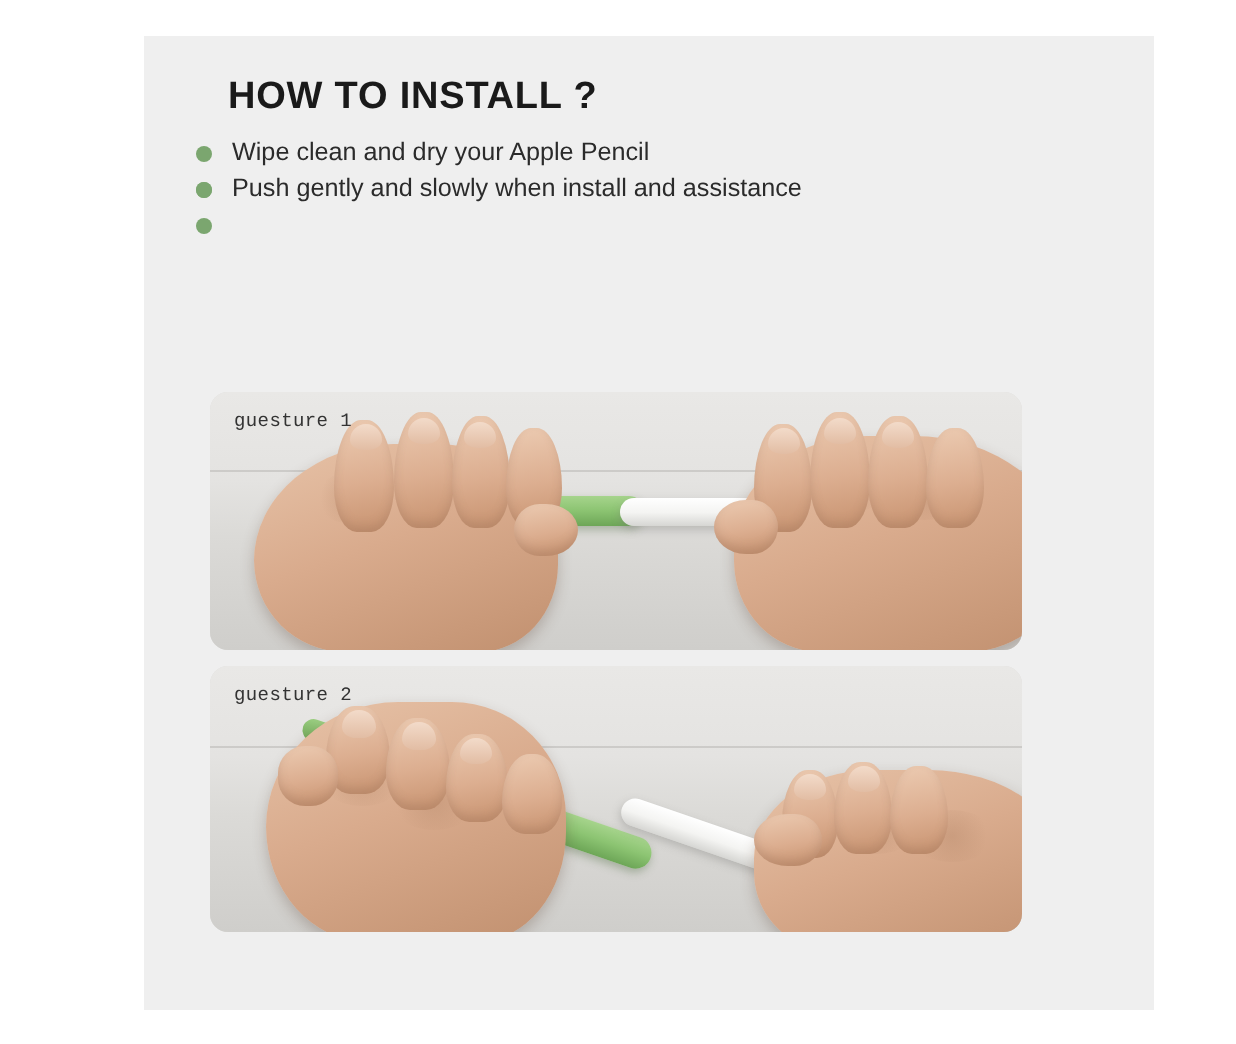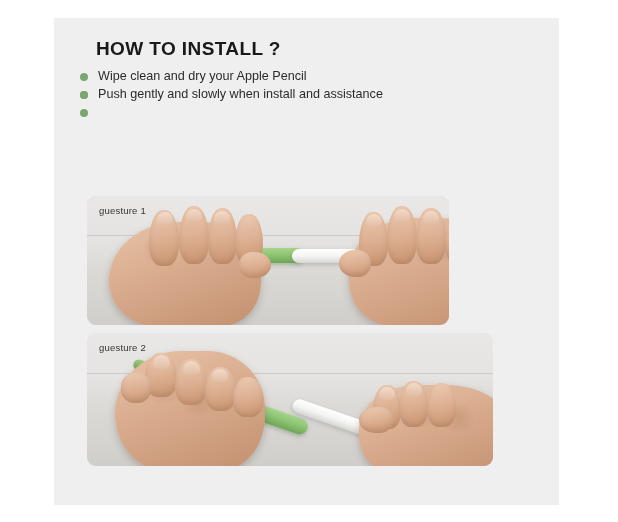--- a/index.html
+++ b/index.html
@@ -7,21 +7,21 @@
     width:618px;height:522px;
     background:#ffffff;
     font-family:"Liberation Sans", sans-serif;
     overflow:hidden;
     position:relative;
   }
 
   
   #install-card{
     position:absolute;
-    left:54px; top:18px;
+    left:72px; top:18px;
     width:505px; height:487px;
     background:#efefef;
   }
 
   
   #page-title{
     position:absolute;
     left:42px; top:20px;
     font-size:19px;
     font-weight:bold;
@@ -51,27 +51,28 @@
     left:0; top:5px;
     width:8px;height:8px;
     border-radius:50%;
     background:#7ba66f;
   }
 
   
   .photo-panel{
     position:absolute;
     left:33px;
-    width:362px;
+    width:406px;
     border-radius:9px;
     overflow:hidden;
     background:#dedddb;
+    font-family:Liberation Mono, monospace;
   }
   #photo-panel-1{ top:178px; height:129px; }
-  #photo-panel-2{ top:315px; height:133px;padding-left:44px; }
+  #photo-panel-2{ top:315px; height:133px; }
 
   .panel-label{
     position:absolute;
     left:12px; top:9px;
     font-size:9.5px;
     color:#333333;
     z-index:40;
     letter-spacing:0.2px;
   }
 

